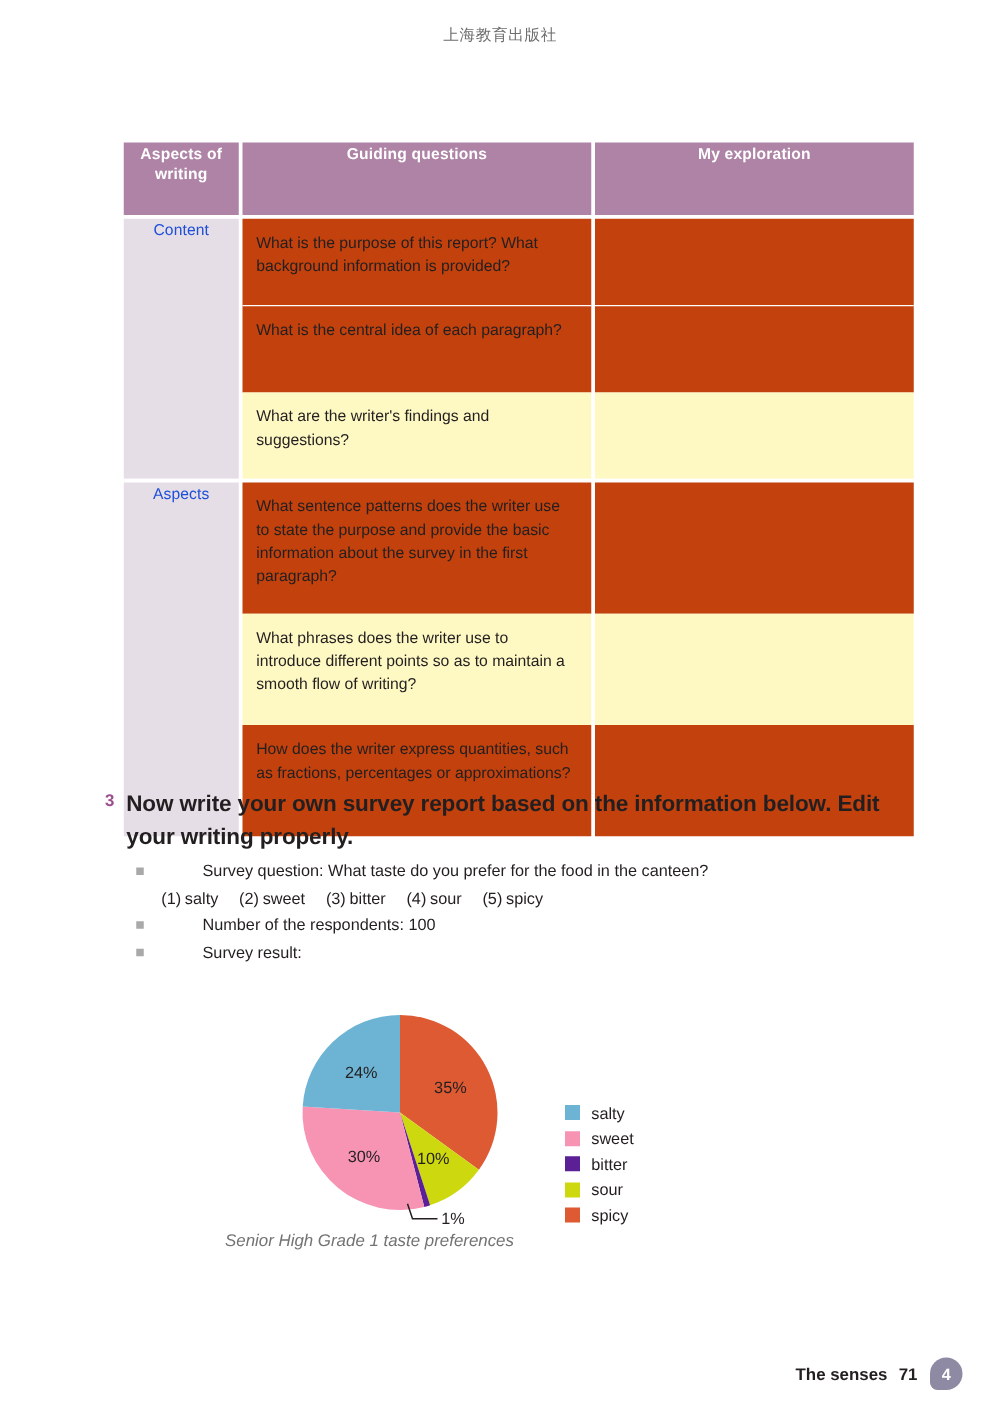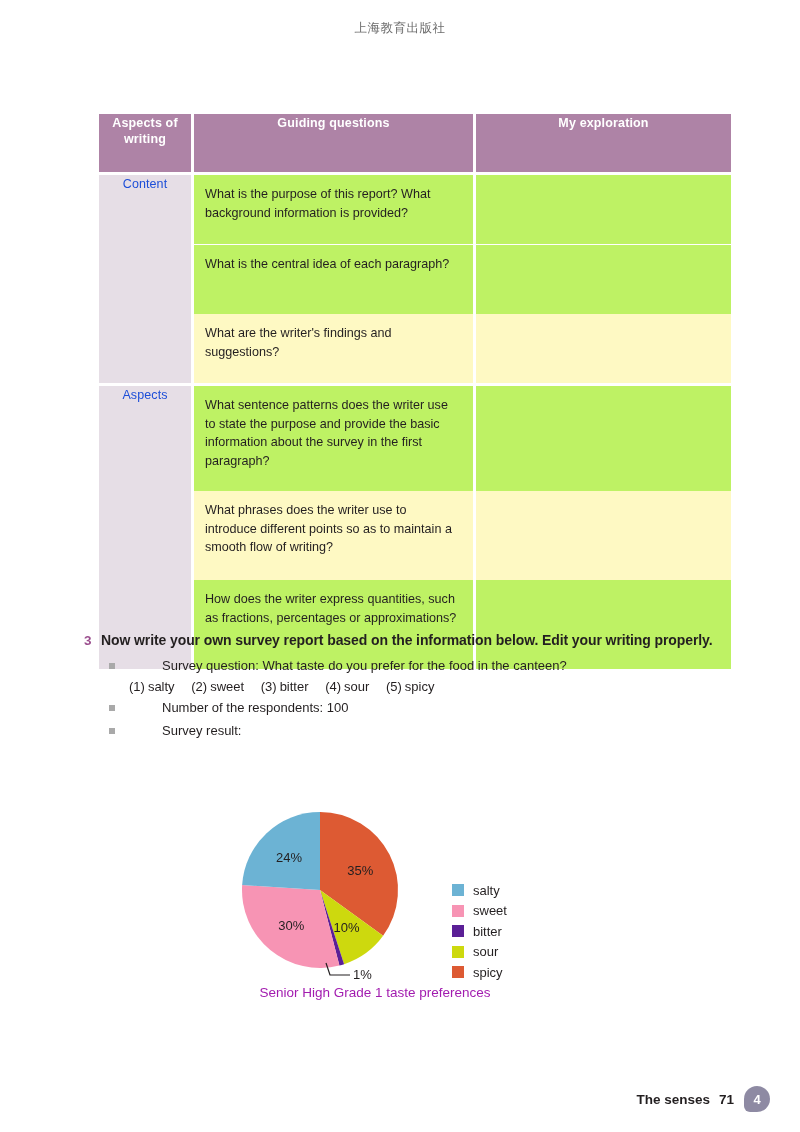--- a/index.html
+++ b/index.html
@@ -70,21 +70,21 @@
     vertical-align: middle;
     letter-spacing: 0.1px;
   }
   .q-cell {
     font-size: 12.6px;
     line-height: 1.47;
     padding: 10px 12px 11px 11px !important;
     color: #231f20;
   }
   .e-cell { }
-  .tone-a { background: #bef264; }
+  .tone-a { background: #c2410c; }
   .tone-b { background: #fef9c3; }
 
   .sep-row td { height: 3px; background: #ffffff; padding: 0 !important; }
 
   
   .task {
     position: absolute;
     left: 84px;
     top: 631px;
     width: 640px;
@@ -96,21 +96,21 @@
   .task-num {
     color: #9b4f8e;
     font-weight: bold;
     font-size: 13.5px;
     width: 17px;
     flex: 0 0 17px;
     line-height: 1.42;
   }
   .task-text {
     font-weight: bold;
-    font-size: 14px;
+    font-size: 18px;
     line-height: 1.42;
     letter-spacing: -0.1px;
   }
   .bullets {
     margin-top: 6px;
     padding-left: 25px;
   }
   .bullet-line {
     display: flex;
     align-items: baseline;
@@ -169,23 +169,24 @@
   }
   .legend-label {
     font-size: 13px;
     color: #231f20;
   }
   .caption {
     position: absolute;
     left: 0;
     top: 205px;
     width: 390px;
-    text-align: center;
+    text-align: left;
     font-size: 13.5px;
-    color: #a21caf;
+    color: #737373;
+    font-style: italic;
   }
 
   
   .footer {
     position: absolute;
     right: 30px;
     bottom: 20px;
     display: flex;
     align-items: center;
   }

